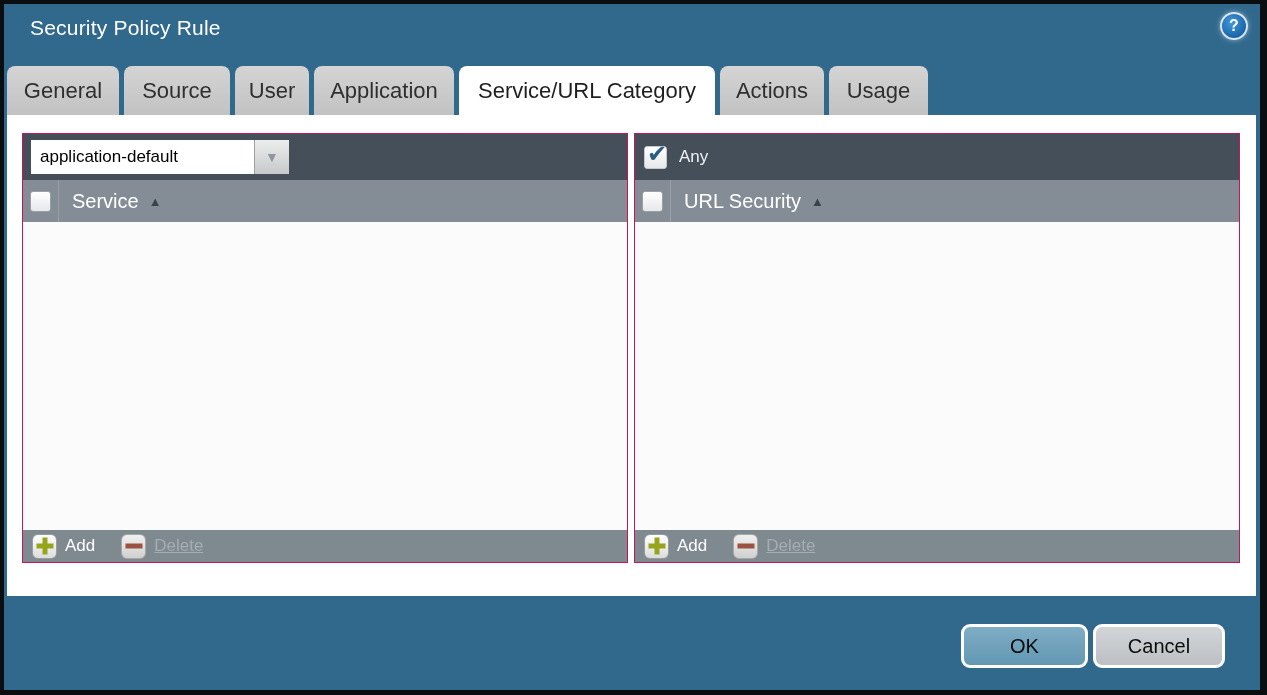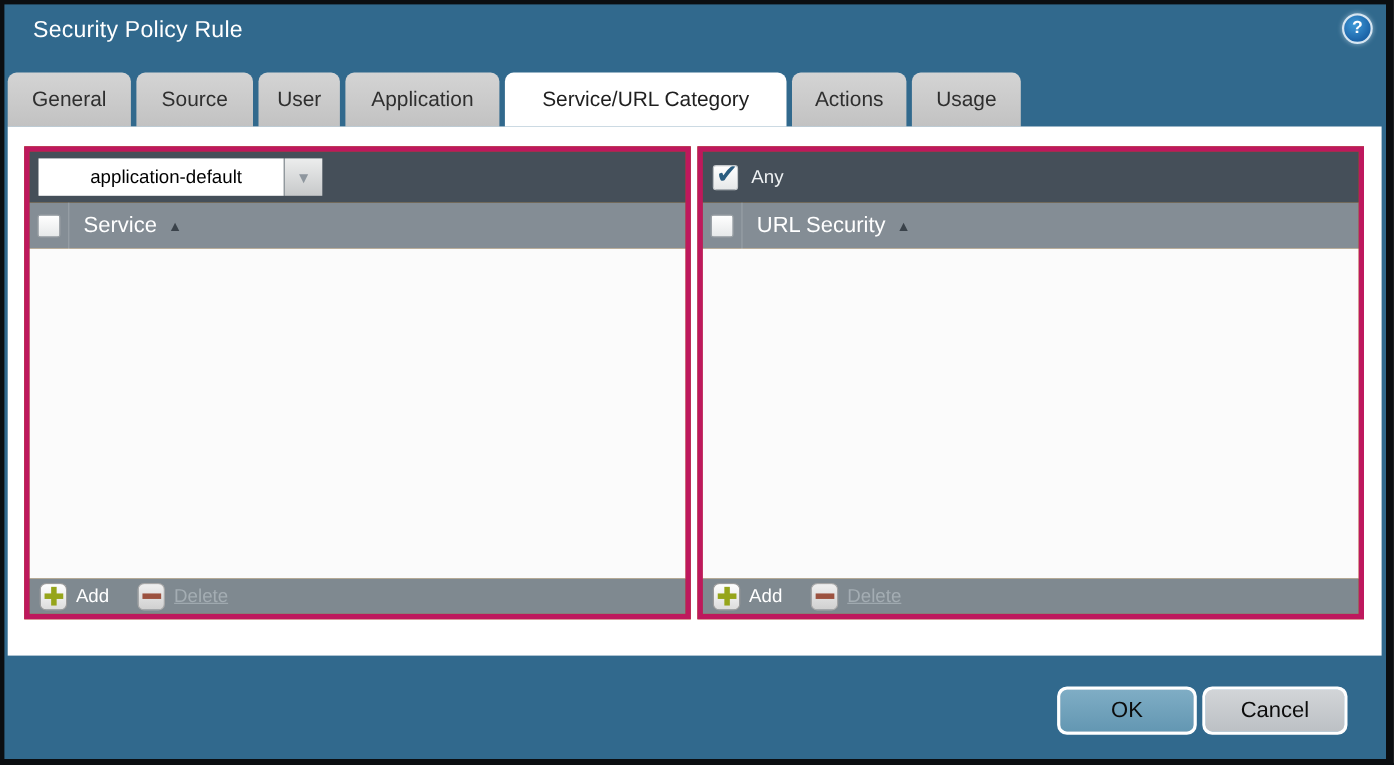--- a/index.html
+++ b/index.html
@@ -1,41 +1,41 @@
 <!DOCTYPE html>
 <html><head>
 <meta charset="utf-8">
 <style>
   html,body{margin:0;padding:0;background:#222;}
   *{box-sizing:border-box;font-family:"Liberation Sans","DejaVu Sans",sans-serif;}
   .frame{position:relative;width:1267px;height:695px;background:#0b0e11;overflow:hidden;}
-  .dialog{position:absolute;left:4px;top:4px;right:7px;bottom:5px;background:#31698d;text-align:center;}
+  .dialog{position:absolute;left:4px;top:4px;right:7px;bottom:5px;background:#31698d;}
 
   
   .title{position:absolute;left:26px;top:12px;color:#ffffff;font-size:21px;letter-spacing:.2px;}
   .help{position:absolute;left:1216px;top:8px;width:28px;height:28px;border-radius:50%;
         background:radial-gradient(circle at 40% 35%, #3f9ad8 0%, #1c64a8 70%);
         border:2px solid rgba(235,243,248,.9);box-shadow:0 0 5px rgba(200,225,240,.6);
         display:flex;align-items:center;justify-content:center;cursor:pointer;}
   .help span{color:#fff;font-size:16px;font-weight:bold;}
 
   
   .tabs{position:absolute;left:3px;top:62px;height:49px;display:flex;gap:5px;}
   .tab{height:49px;display:flex;align-items:center;justify-content:center;
        border-radius:8px 8px 0 0;background:linear-gradient(#d4d4d4,#c2c2c2);
-       color:#2f2f2f;font-size:19px;cursor:pointer;}
+       color:#2f2f2f;font-size:22px;cursor:pointer;}
   .tab.active{background:#ffffff;color:#1f1f1f;}
   .t0{width:112px}.t1{width:106px}.t2{width:74px}.t3{width:138px}
   .t4{width:140px}.t5{width:256px}.t6{width:104px}.t7{width:99px}
 
   
   .content{position:absolute;left:3px;top:111px;width:1249px;height:481px;background:#ffffff;}
 
-  .panel{position:absolute;top:18px;width:606px;height:430px;border:5px solid #be185d;
-         display:flex;flex-direction:column;background:#a16207;}
+  .panel{position:absolute;top:18px;width:606px;height:430px;border:1px solid #be185d;
+         display:flex;flex-direction:column;background:#d946ef;}
   .panel.left{left:15px;} .panel.right{left:627px;}
 
   .bar-top{height:46px;background:#454f59;flex:none;position:relative;}
 
   
   .dd{position:absolute;left:8px;top:6px;height:34px;display:flex;cursor:pointer;}
   .dd-input{width:223px;height:34px;background:#ffffff;color:#000;font-size:17px;
             line-height:34px;padding-left:9px;white-space:nowrap;overflow:hidden;}
   .dd-btn{width:35px;height:34px;background:linear-gradient(#eceded,#c7c9ca);
           border-left:1px solid #9aa0a5;display:flex;align-items:center;justify-content:center;}

